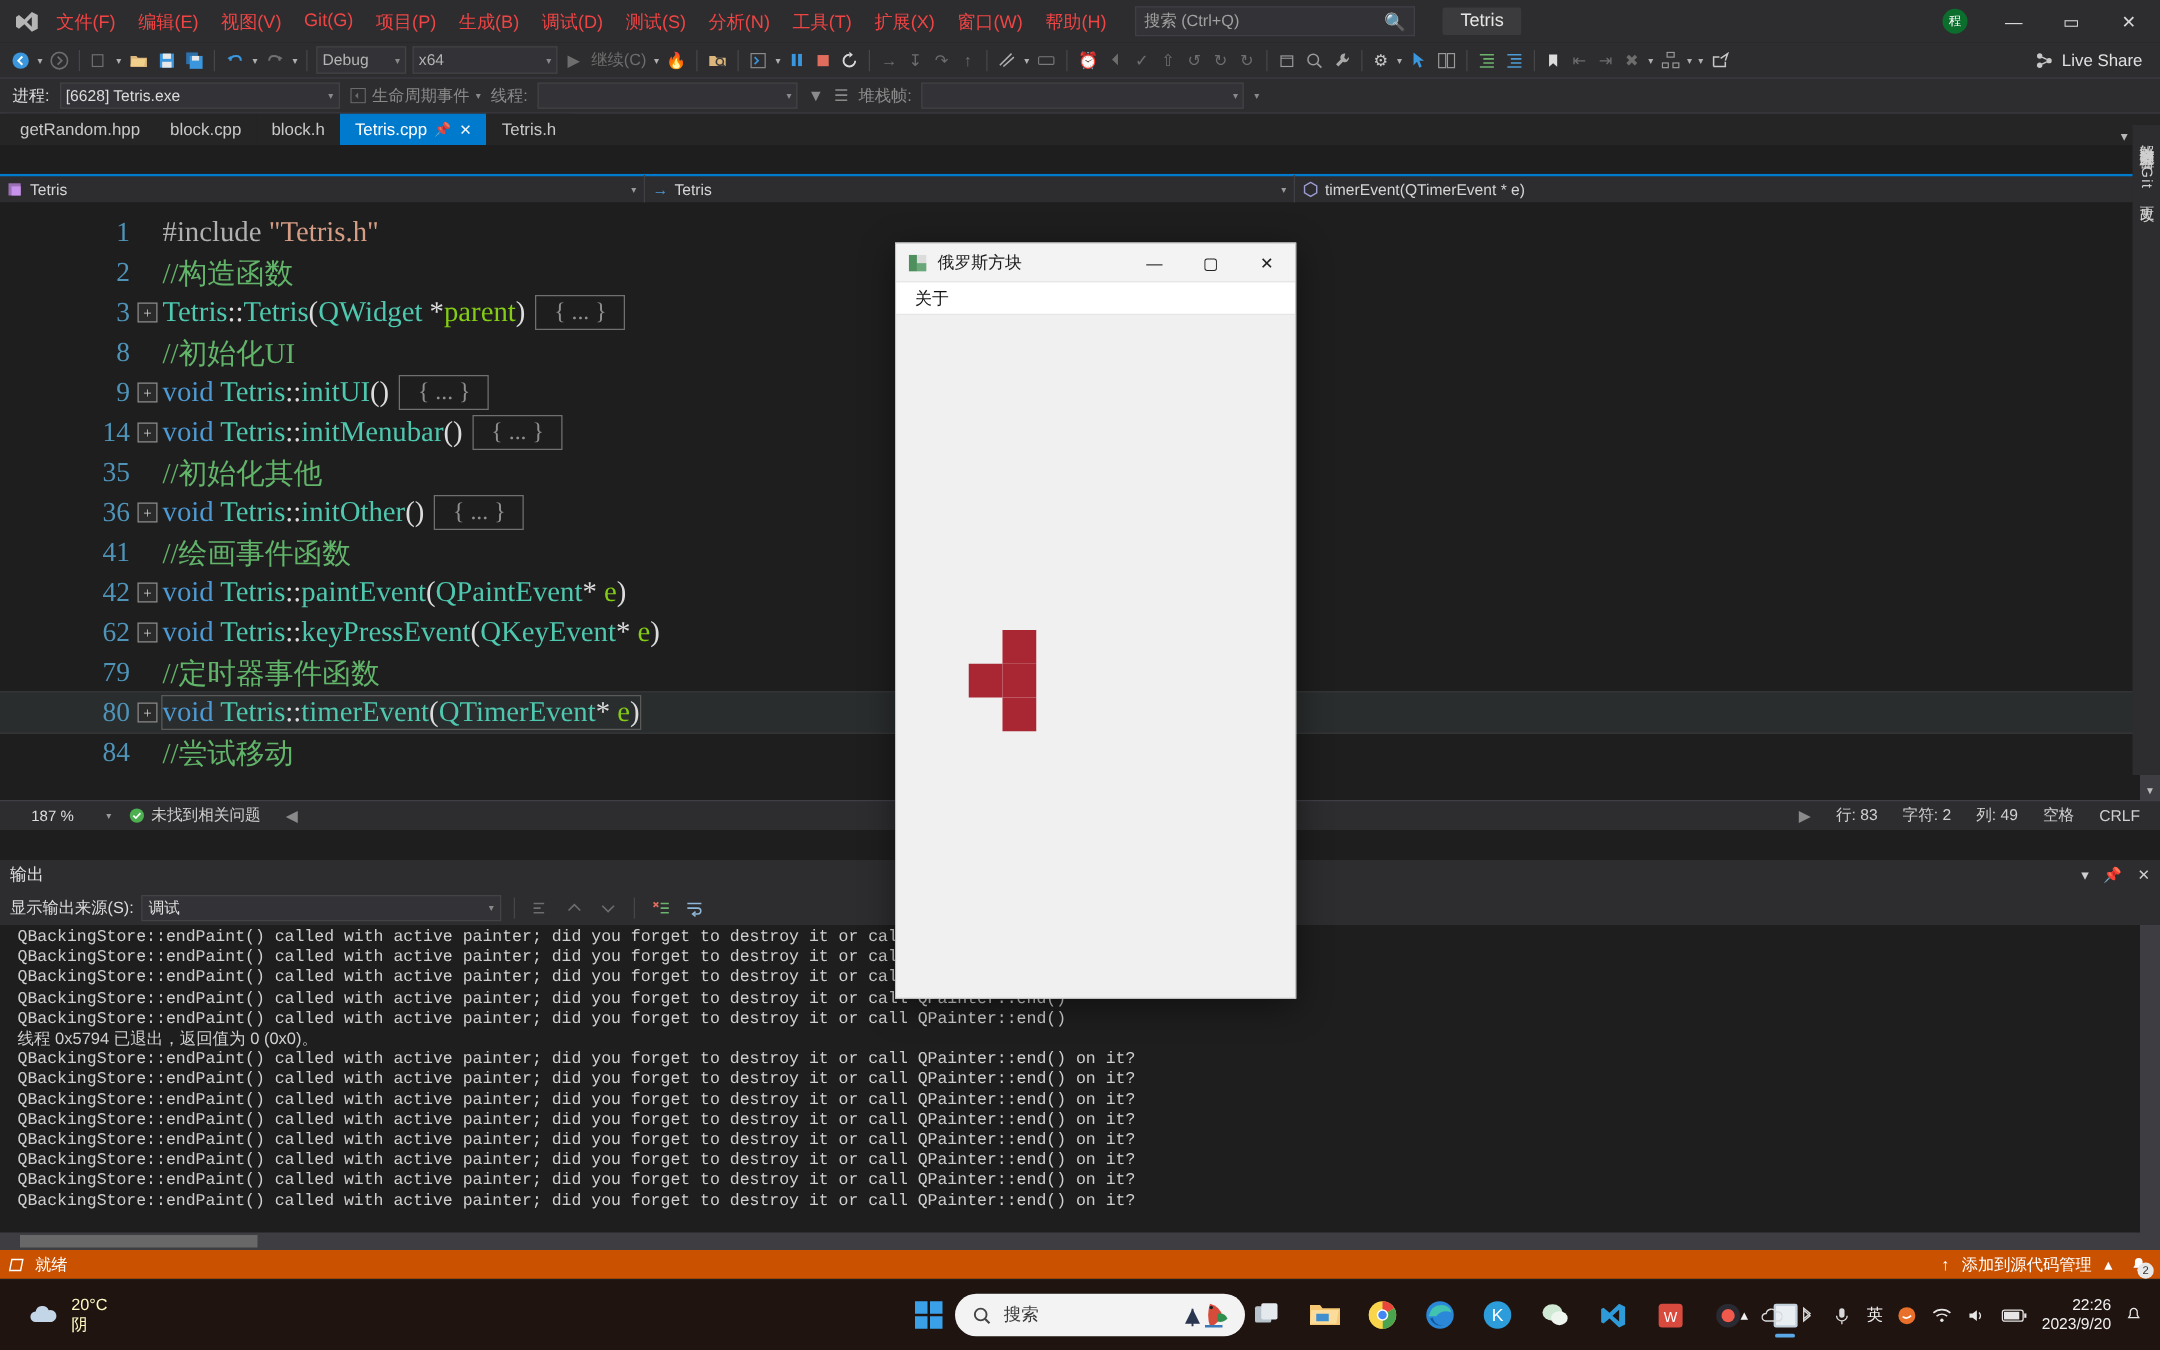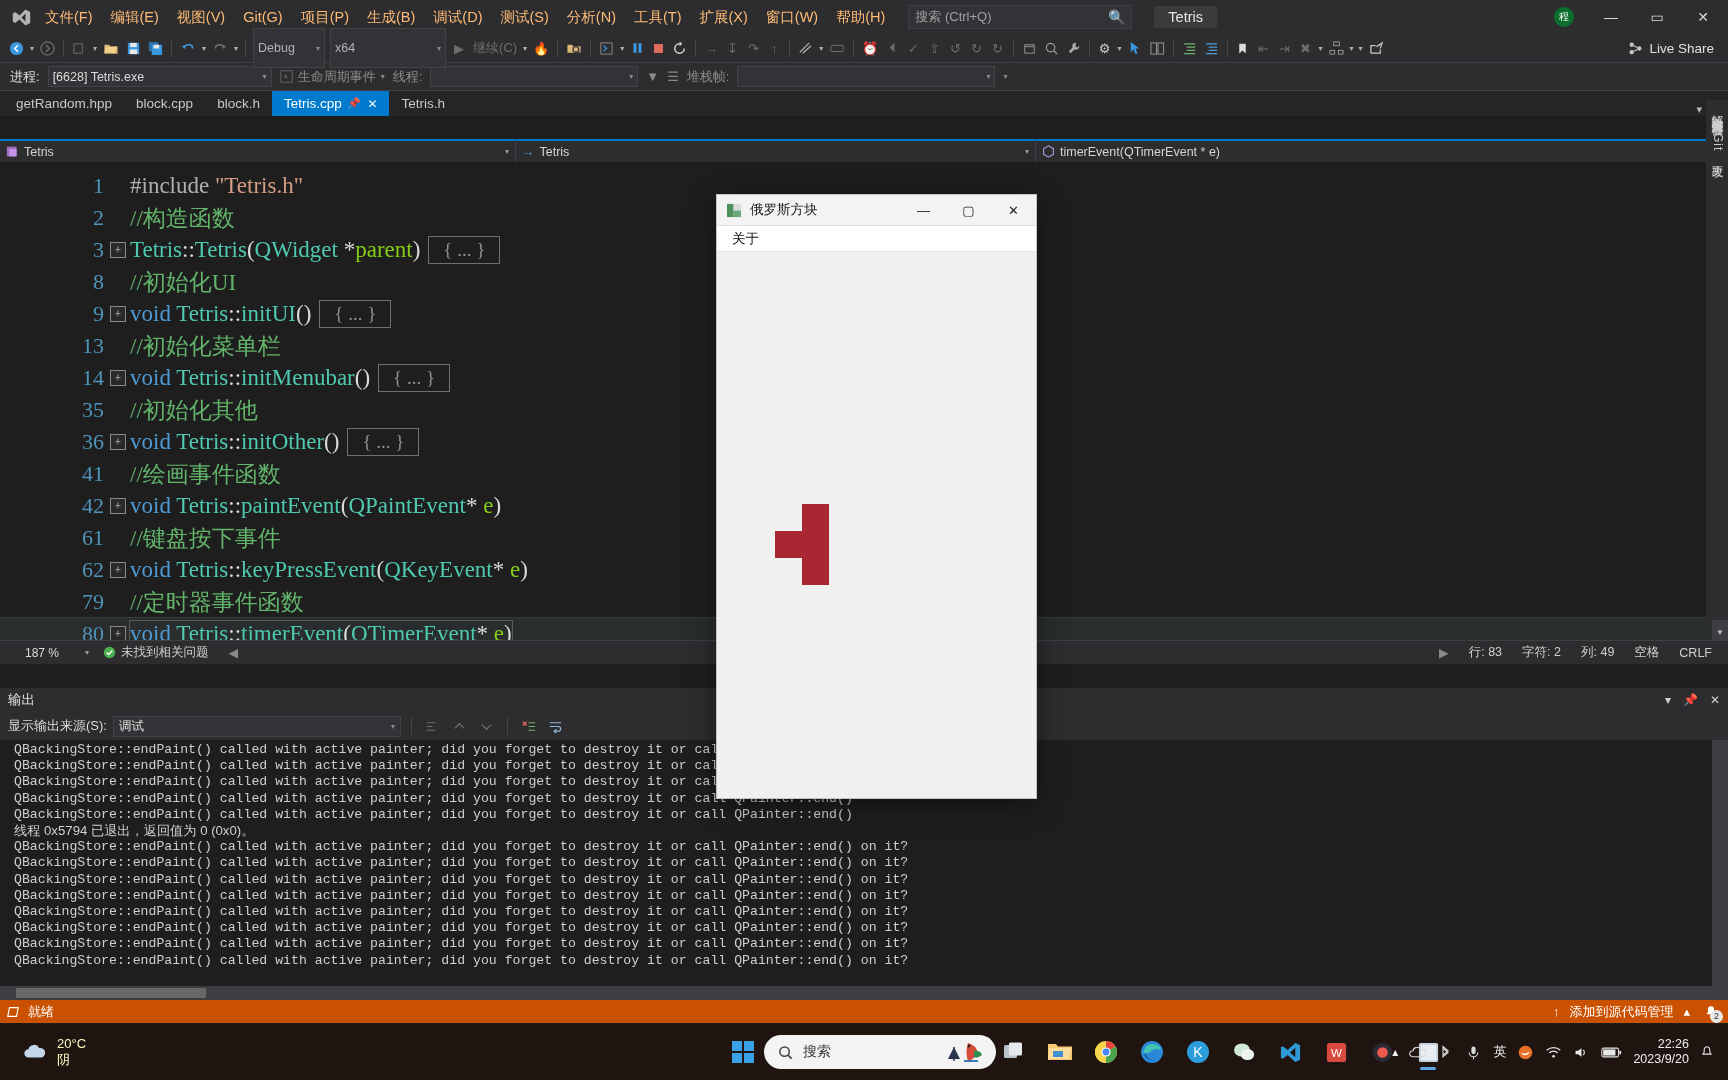--- a/index.html
+++ b/index.html
@@ -11,21 +11,21 @@
   }
   #app { position:relative; width:1728px; height:1080px; }
 
   
   .menubar {
     height:34px; background:#2d2d30; display:flex; align-items:center;
     padding-left:6px; position:relative;
   }
   .vs-logo { width:30px; height:26px; display:flex; align-items:center; justify-content:center; }
   .menu-item {
-    padding:4px 9px; font-size:14.5px; color:#fdba74; cursor:default; white-space:nowrap;
+    padding:4px 9px; font-size:14.5px; color:#ef4444; cursor:default; white-space:nowrap;
   }
   .search-box {
     margin-left:14px; width:224px; height:24px; background:#333337;
     border:1px solid #3f3f46; display:flex; align-items:center;
     padding:0 6px; color:#a0a0a0; font-size:13px; position:relative;
   }
   .search-box .mag { position:absolute; right:6px; color:#e0e0e0; font-size:14px; }
   .title-chip {
     margin-left:22px; padding:3px 14px; background:#3b3b3d; color:#e6e6e6;
     font-size:14.5px; border-radius:2px;
@@ -42,21 +42,21 @@
   .toolbar {
     height:29px; background:#2d2d30; display:flex; align-items:center;
     padding-left:6px; gap:1px; border-bottom:1px solid #3f3f46;
   }
   .tb { height:22px; min-width:20px; padding:0 3px; display:flex; align-items:center;
         justify-content:center; color:#c8c8c8; font-size:13px; }
   .tb.dis { color:#6d6d6d; }
   .tb-sep { width:1px; height:17px; background:#464649; margin:0 4px; }
   .tb-caret { font-size:8px; color:#b0b0b0; padding:0 2px; }
   .combo {
-    height:40px; min-width:70px; background:#333337; border:1px solid #434346;
+    height:22px; min-width:70px; background:#333337; border:1px solid #434346;
     color:#b4b4b4; font-size:12.5px; display:flex; align-items:center;
     padding:0 4px; position:relative; margin:0 2px;
   }
   .combo .cv { flex:1; }
   .combo .cc { font-size:8px; color:#8a8a8a; }
   .live-share { margin-left:auto; display:flex; align-items:center; gap:6px;
      color:#e0e0e0; font-size:13.5px; padding-right:14px; }
 
   
   .procbar {
@@ -601,46 +601,38 @@
         </div>
         <div class="cline">
           <span class="lnum">8</span>
           <span class="ctext"><span class="expander hidden">+</span><span><span class="cmt">//初始化UI</span></span></span>
         </div>
         <div class="cline">
           <span class="lnum">9</span>
           <span class="ctext"><span class="expander">+</span><span><span class="kw">void</span><span class="pln"> </span><span class="cls">Tetris</span><span class="pln">::</span><span class="cls">initUI</span><span class="pln">()</span></span><span class="collapsed">{ ... }</span></span>
         </div>
         <div class="cline">
-          <span class="lnum">13</span>
-          <span class="ctext"><span class="expander hidden">+</span><span><span class="cmt">//初始化菜单栏</span></span></span>
-        </div>
-        <div class="cline">
           <span class="lnum">14</span>
           <span class="ctext"><span class="expander">+</span><span><span class="kw">void</span><span class="pln"> </span><span class="cls">Tetris</span><span class="pln">::</span><span class="cls">initMenubar</span><span class="pln">()</span></span><span class="collapsed">{ ... }</span></span>
         </div>
         <div class="cline">
           <span class="lnum">35</span>
           <span class="ctext"><span class="expander hidden">+</span><span><span class="cmt">//初始化其他</span></span></span>
         </div>
         <div class="cline">
           <span class="lnum">36</span>
           <span class="ctext"><span class="expander">+</span><span><span class="kw">void</span><span class="pln"> </span><span class="cls">Tetris</span><span class="pln">::</span><span class="cls">initOther</span><span class="pln">()</span></span><span class="collapsed">{ ... }</span></span>
         </div>
         <div class="cline">
           <span class="lnum">41</span>
           <span class="ctext"><span class="expander hidden">+</span><span><span class="cmt">//绘画事件函数</span></span></span>
         </div>
         <div class="cline">
           <span class="lnum">42</span>
           <span class="ctext"><span class="expander">+</span><span><span class="kw">void</span><span class="pln"> </span><span class="cls">Tetris</span><span class="pln">::</span><span class="cls">paintEvent</span><span class="pln">(</span><span class="cls">QPaintEvent</span><span class="pln">* </span><span class="var">e</span><span class="pln">)</span></span></span>
-        </div>
-        <div class="cline">
-          <span class="lnum">61</span>
-          <span class="ctext"><span class="expander hidden">+</span><span><span class="cmt">//键盘按下事件</span></span></span>
         </div>
         <div class="cline">
           <span class="lnum">62</span>
           <span class="ctext"><span class="expander">+</span><span><span class="kw">void</span><span class="pln"> </span><span class="cls">Tetris</span><span class="pln">::</span><span class="cls">keyPressEvent</span><span class="pln">(</span><span class="cls">QKeyEvent</span><span class="pln">* </span><span class="var">e</span><span class="pln">)</span></span></span>
         </div>
         <div class="cline">
           <span class="lnum">79</span>
           <span class="ctext"><span class="expander hidden">+</span><span><span class="cmt">//定时器事件函数</span></span></span>
         </div>
         <div class="cline highlight">

